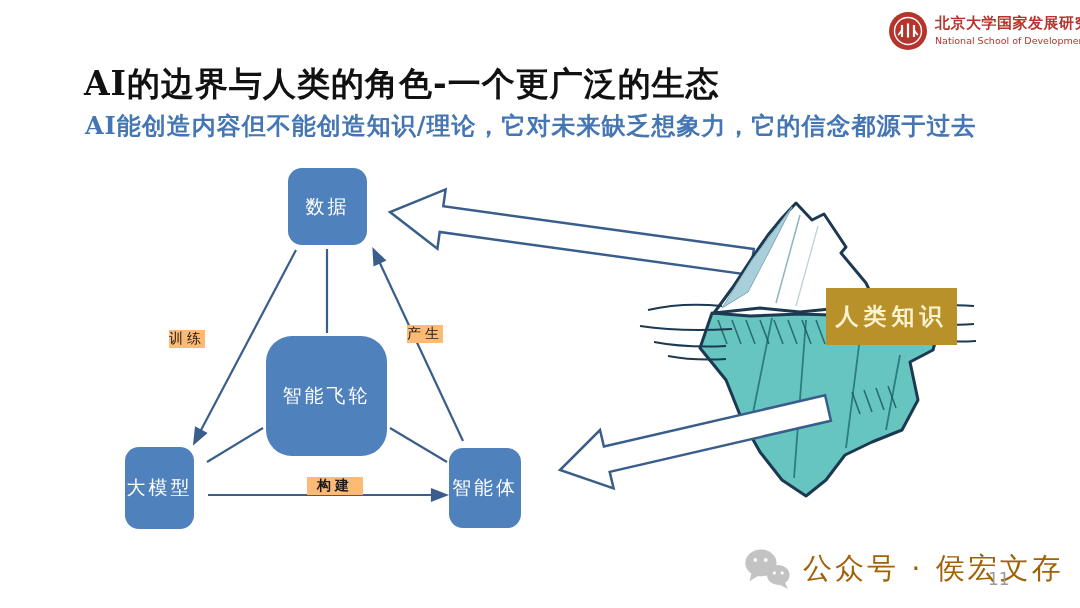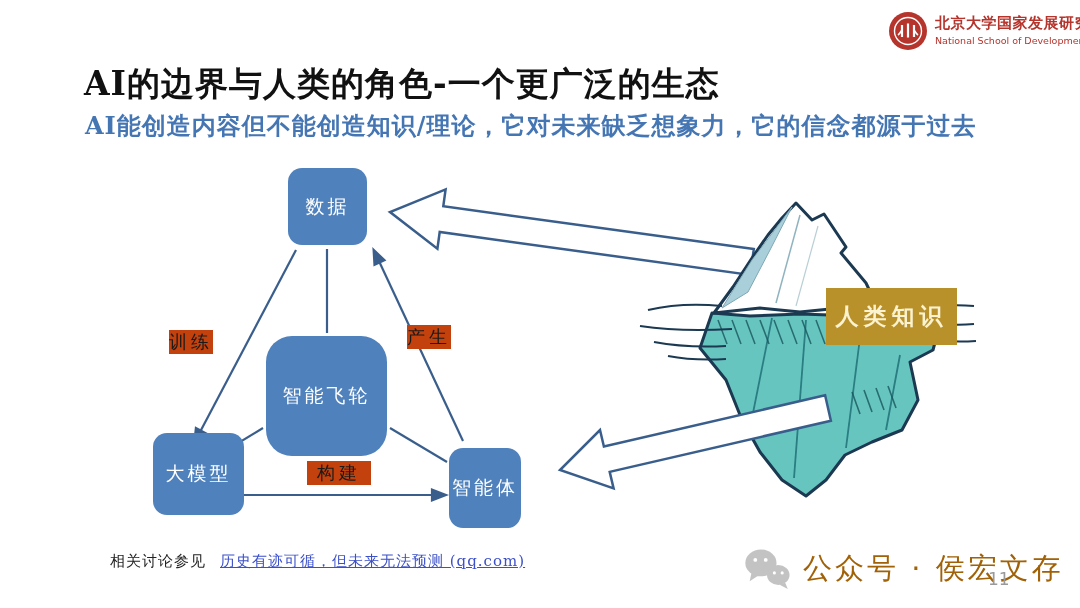--- a/index.html
+++ b/index.html
@@ -23,30 +23,30 @@
   
   svg.canvas { position:absolute; left:0; top:0; z-index:1; }
   .node {
     position:absolute; z-index:2; background:#4f81bd; color:#ffffff;
     display:flex; align-items:center; justify-content:center;
     border-radius:14px; font-size:19px; letter-spacing:3px;
     font-family:"DejaVu Serif","Liberation Serif",serif;
   }
   .node-data     { left:288px; top:168px; width:79px;  height:77px; }
   .node-flywheel { left:266px; top:336px; width:121px; height:120px; border-radius:26px; }
-  .node-model    { left:125px; top:433px; width:91px;  height:82px;margin-left:28px; }
+  .node-model    { left:125px; top:447px; width:69px;  height:82px; }
   .node-agent    { left:449px; top:448px; width:72px;  height:80px; }
   .edge-label {
-    position:absolute; z-index:2; background:#c2410c; color:#1a1a1a;
-    font-size:18px; letter-spacing:4px; white-space:nowrap;
+    position:absolute; z-index:2; background:#fdba74; color:#1a1a1a;
+    font-size:14px; letter-spacing:4px; white-space:nowrap;
     font-family:"DejaVu Serif","Liberation Serif",serif;
   }
   .lbl-train   { left:169px; top:330px; }
   .lbl-produce { left:407px; top:325px;text-align:center; }
-  .lbl-build   { left:307px; top:461px; padding:0 10px; }
+  .lbl-build   { left:307px; top:477px; padding:0 10px;font-weight:bold; }
   .gold-box {
     position:absolute; z-index:3; left:787px; top:288px; width:131px; height:57px;
     background:#b9912a; color:#fbf2d0; display:flex; align-items:center; justify-content:center;
     font-size:23px; font-weight:bold; letter-spacing:5px;
     font-family:"DejaVu Serif","Liberation Serif",serif;
     margin-left:39px;
   }
   
   .reference {
     position:absolute; z-index:2; left:110px; top:552px; font-size:15px; color:#222;
@@ -165,23 +165,20 @@
   <div class="node node-data">数据</div>
   <div class="node node-model">大模型</div>
   <div class="node node-agent">智能体</div>
 
   <div class="edge-label lbl-train">训练</div>
   <div class="edge-label lbl-produce">产生</div>
   <div class="edge-label lbl-build">构建</div>
 
   <div class="gold-box">人类知识</div>
 
-  <div class="reference">
-    <span>相关讨论参见</span><a href="#">历史有迹可循，但未来无法预测 (qq.com)</a>
-  </div>
 
   <div class="watermark">
     <svg width="52" height="46" viewBox="0 0 60 52">
       <ellipse cx="23" cy="19" rx="18" ry="15.5" fill="#c3c3c3"></ellipse>
       <polygon points="12,31 10,40 21,33" fill="#c3c3c3"></polygon>
       <circle cx="16.5" cy="15.5" r="2.2" fill="#ffffff"></circle>
       <circle cx="28.5" cy="15.5" r="2.2" fill="#ffffff"></circle>
       <ellipse cx="43" cy="33" rx="13" ry="11.5" fill="#c3c3c3"></ellipse>
       <polygon points="51,42 54,49 44,44" fill="#c3c3c3"></polygon>
       <circle cx="38.5" cy="30.5" r="1.8" fill="#ffffff"></circle>

